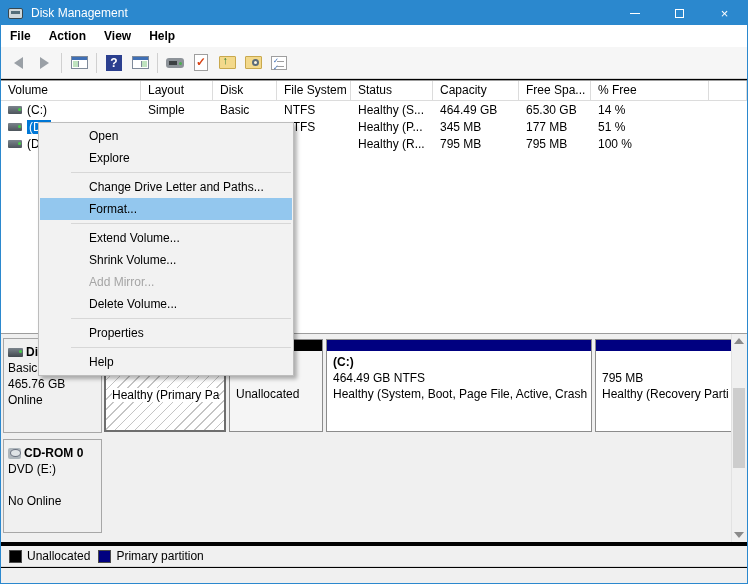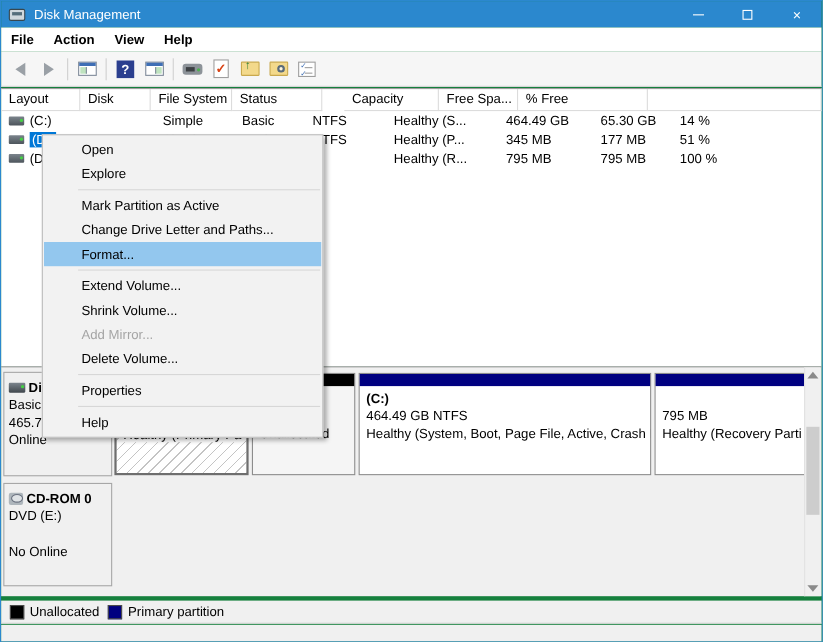--- a/index.html
+++ b/index.html
@@ -1,18 +1,18 @@
 <!DOCTYPE html>
 <html><head>
 <meta charset="utf-8">
 <style>
   * { margin:0; padding:0; box-sizing:border-box; }
   html,body { width:748px; height:584px; }
   body { font-family:"Liberation Sans", sans-serif; font-size:12px; color:#000; background:#f0f0f0; }
-  #window { position:relative; width:748px; height:584px; background:#15803d; border:1px solid #2b88ce; overflow:hidden; }
+  #window { position:relative; width:748px; height:584px; background:#000000; border:1px solid #2b88ce; overflow:hidden; }
 
   
   .titlebar { position:absolute; left:0; top:0; width:100%; height:24px; background:#2b88ce; display:flex; align-items:center; }
   .title-icon { width:15px; height:11px; margin-left:7px; background:#cfd8dc; border:1px solid #37474f; border-radius:2px; position:relative; }
   .title-icon:before { content:""; position:absolute; left:2px; top:2px; width:9px; height:3px; background:#546e7a; }
   .title-text { color:#fff; font-size:12px; margin-left:8px; }
   .win-controls { position:absolute; right:0; top:0; height:24px; display:flex; }
   .win-btn { width:45px; height:24px; display:flex; align-items:center; justify-content:center; color:#fff; font-size:13px; }
   .glyph-min { width:10px; height:1px; background:#fff; display:inline-block; }
   .glyph-max { width:9px; height:9px; border:1px solid #fff; display:inline-block; }
@@ -43,29 +43,29 @@
   .list-icon { width:16px; height:14px; background:#fff; border:1px solid #9e9e9e; position:relative; }
   .list-icon:before { content:"\2713\A\2713"; white-space:pre; color:#3f6fb5; font-size:7px; line-height:7px; position:absolute; left:1px; top:0; }
   .list-icon:after { content:""; position:absolute; right:2px; top:4px; width:7px; height:1px; background:#9e9e9e; box-shadow:0 5px 0 #9e9e9e; }
 
   
   .list-panel { position:absolute; left:0; top:79px; width:100%; height:253px; background:#fff; border-top:1px solid #9d9d9d; }
   .vt-header { display:flex; height:20px; }
   .vt-header .th { border-right:1px solid #dcdcdc; border-bottom:1px solid #dcdcdc; padding:2px 0 0 7px; overflow:hidden; white-space:nowrap; }
   .vt-row { display:flex; height:17px; align-items:center; }
   .vt-row .td { padding-left:7px; overflow:hidden; white-space:nowrap; }
-  .c0{width:140px;} .c1{width:72px;} .c2{width:64px;} .c3{width:74px;} .c4{width:82px;} .c5{width:86px;margin-left:20px;} .c6{width:72px;} .c7{width:118px;} .c8{flex:1;}
+  .c0{width:140px;} .c1{width:72px;} .c2{width:64px;} .c3{width:74px;} .c4{width:82px;} .c5{width:86px;} .c6{width:72px;} .c7{width:118px;} .c8{flex:1;}
   .vol-cell { display:flex; align-items:center; gap:5px; padding-left:7px; width:140px; }
   .drive-ico { width:14px; height:8px; background:linear-gradient(#7b848c,#4d555c); border-radius:1px; position:relative; flex:0 0 auto; }
   .drive-ico:after { content:""; position:absolute; right:1px; top:2px; width:3px; height:3px; background:#45d045; border-radius:50%; }
   .sel-name { background:#0078d7; color:#fff; padding:0 2px; }
 
   
   .ctx-menu { position:absolute; left:37px; top:121px; width:256px; background:#f2f2f2; border:1px solid #bdbdbd; box-shadow:3px 3px 4px rgba(0,0,0,.3); z-index:50; padding:2px 0; }
-  .ctx-item { height:22px; line-height:22px; padding-left:34px; margin:0 1px; white-space:nowrap; }
+  .ctx-item { height:22px; line-height:22px; padding-left:49px; margin:0 1px; white-space:nowrap; }
   .ctx-item.hilite { background:#93c7ee; }
   .ctx-item.disabled { color:#a5a5a5; }
   .ctx-sep { height:7px; position:relative; }
   .ctx-sep:after { content:""; position:absolute; left:32px; right:2px; top:3px; height:1px; background:#d7d7d7; }
 
   
   .graph-panel { position:absolute; left:0; top:332px; width:100%; height:209px; background:#f0f0f0; border-top:1px solid #9d9d9d; }
   .disk-label { position:absolute; left:2px; width:99px; background:#f0f0f0; border:1px solid #a7a7a7; padding:5px 0 0 4px; line-height:16px; }
   .disk-label .l1 { font-weight:bold; display:flex; align-items:center; gap:3px; }
   .hdd-ico { width:15px; height:9px; background:linear-gradient(#7b848c,#40474d); border-radius:1px; position:relative; flex:0 0 auto; }
@@ -156,20 +156,21 @@
           <span class="lens"></span>
         </span>
       </div>
     <div class="tb-btn">
         <span class="list-icon"></span>
       </div>
   </div>
 
   <div class="list-panel">
     <div class="vt-header">
+      <div class="th c0">Volume</div>
       <div class="th c1">Layout</div>
       <div class="th c2">Disk</div>
       <div class="th c3">File System</div>
       <div class="th c4">Status</div>
       <div class="th c5">Capacity</div>
       <div class="th c6">Free Spa...</div>
       <div class="th c7">% Free</div>
       <div class="th c8"></div>
     </div>
 
@@ -286,21 +287,20 @@
     <span>Unallocated</span>
     <span class="swatch" style="background:#000080;"></span>
     <span>Primary partition</span>
   </div>
   <div class="statusbar"></div>
 
   <div class="ctx-menu">
     <div class="ctx-item">Open</div>
     <div class="ctx-item">Explore</div>
     <div class="ctx-sep"></div>
-    <div class="ctx-item">Mark Partition as Active</div>
     <div class="ctx-item">Change Drive Letter and Paths...</div>
     <div class="ctx-item hilite">Format...</div>
     <div class="ctx-sep"></div>
     <div class="ctx-item">Extend Volume...</div>
     <div class="ctx-item">Shrink Volume...</div>
     <div class="ctx-item disabled">Add Mirror...</div>
     <div class="ctx-item">Delete Volume...</div>
     <div class="ctx-sep"></div>
     <div class="ctx-item">Properties</div>
     <div class="ctx-sep"></div>

